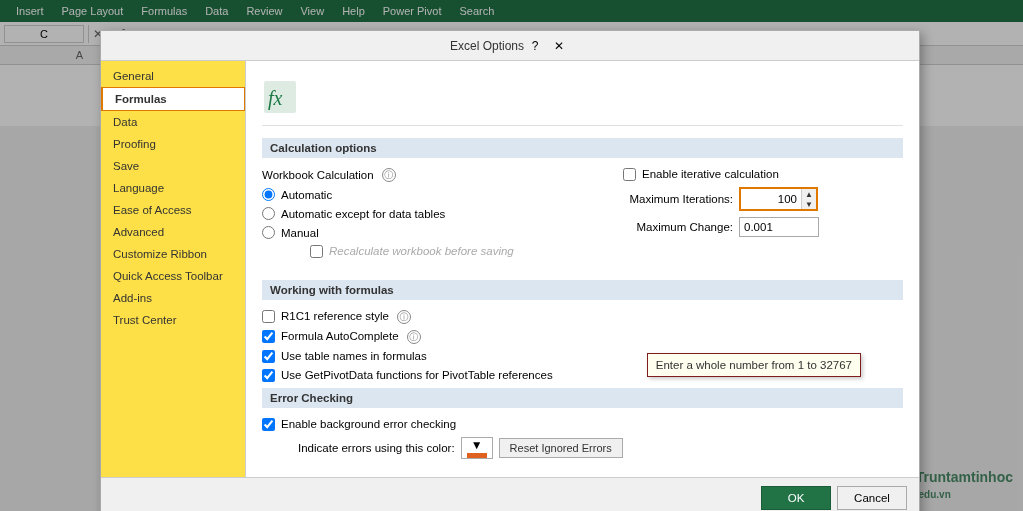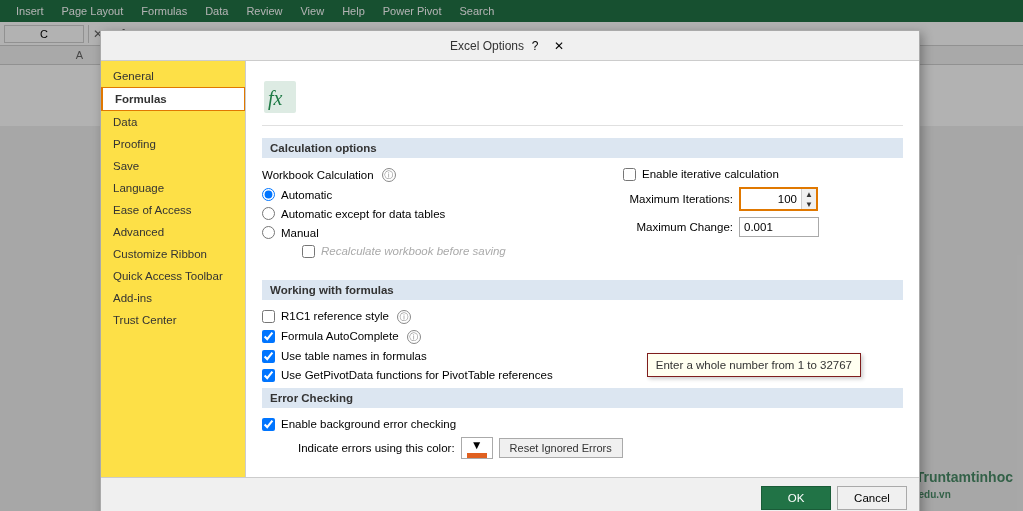--- a/index.html
+++ b/index.html
@@ -496,21 +496,21 @@
                 </label>
                 <label class="radio-item">
                   <input type="radio" name="calc" style="">
                   <span>Automatic except for data tables</span>
                 </label>
                 <label class="radio-item">
                   <input type="radio" name="calc" style="">
                   <span>Manual</span>
                 </label>
               </div>
-              <div style="margin-top:6px; margin-left:24px;padding-left:16px;">
+              <div style="margin-top:6px; margin-left:32px;padding-left:16px;">
                 <label class="checkbox-item">
                   <input type="checkbox" style="">
                   <span style="color:#aaa; font-style:italic;">Recalculate workbook before saving</span>
                 </label>
               </div>
             </div>
 
             <div class="calc-right" style="position:relative;">
               <label class="checkbox-item">
                 <input type="checkbox" style="">

